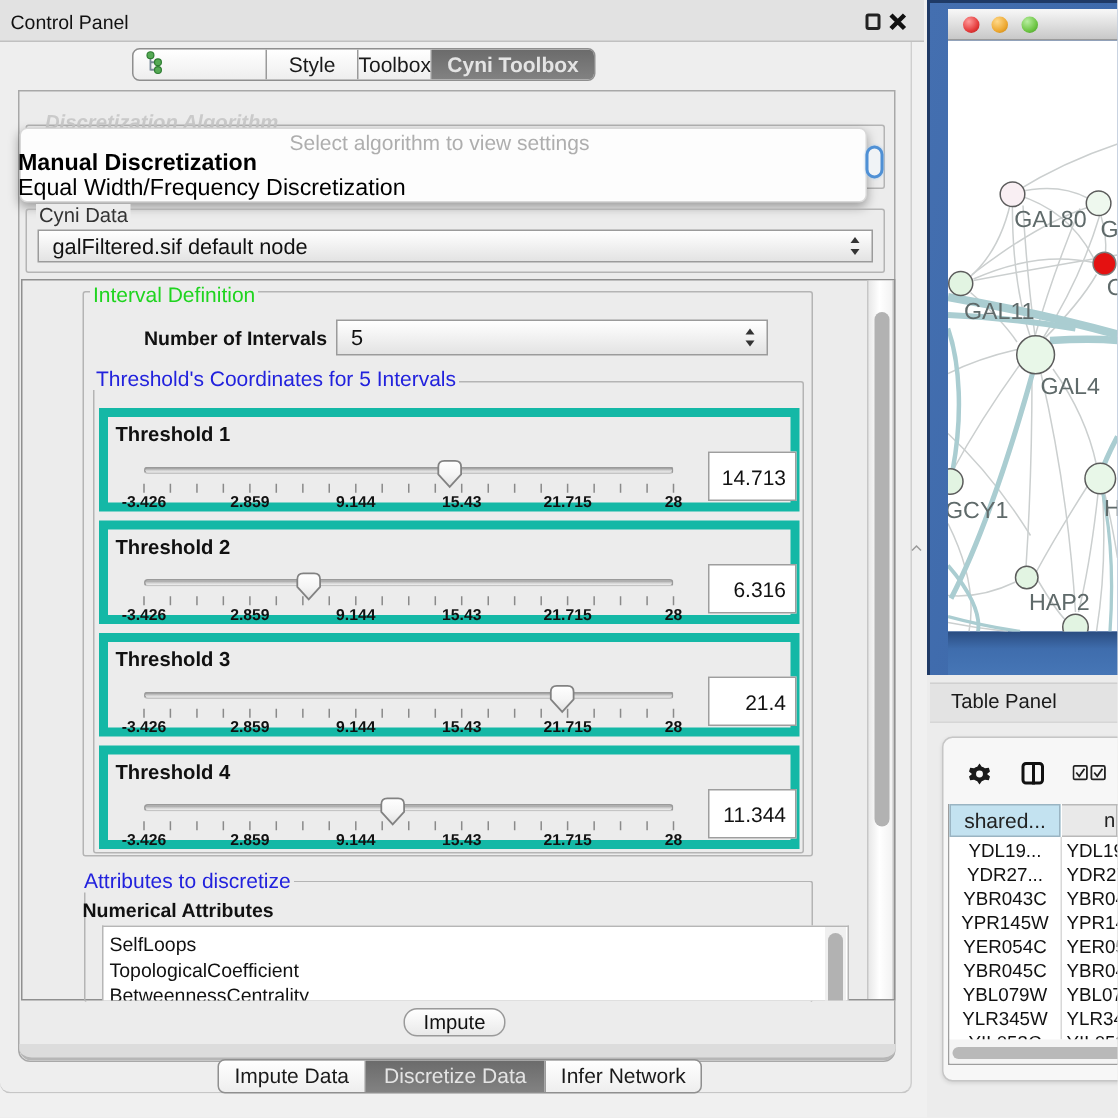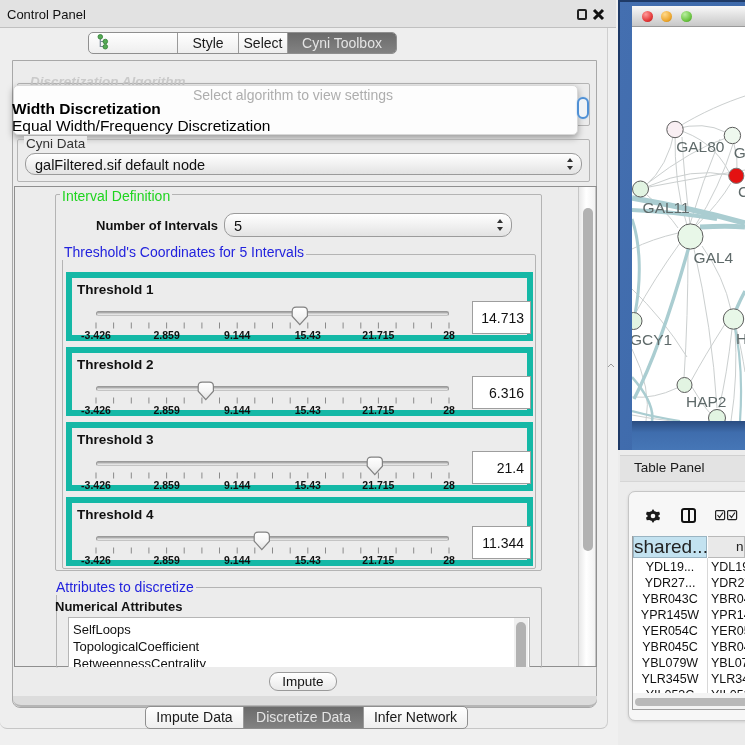--- a/index.html
+++ b/index.html
@@ -12,21 +12,21 @@
 #titlebar .t { position:absolute; left:7px; top:7px; font-size:13px; color:#111; }
 
 .tabgroup { display:flex; border:1px solid #8f8f8f; border-radius:5px; overflow:hidden; background:linear-gradient(#ffffff,#eeeeee); }
 .tab { font-size:14px; color:#1a1a1a; text-align:center; line-height:20px; border-left:1px solid #9a9a9a; white-space:nowrap; }
 .tab:first-child { border-left:none; }
 .tab.sel { background:linear-gradient(#6b6b6b,#828282); color:#e4e4e4; }
 
 #content { left:12px; top:60px; width:585px; height:648px; background:#ececec; border:1px solid #a8a8a8; border-radius:0 0 8px 8px; }
 fieldset.fs { position:absolute; border:1px solid #b4b4b4; border-radius:2px; }
 
-.combo { position:absolute; background:linear-gradient(#ffffff,#e3e3e3); border:1px solid #9b9b9b; border-radius:10px; font-size:14.5px; color:#111; }
+.combo { position:absolute; background:linear-gradient(#ffffff,#e3e3e3); border:1px solid #9b9b9b; border-radius:0; font-size:14.5px; color:#111; }
 .combo .txt { position:absolute; left:9px; top:3px; }
 .stepper { position:absolute; right:7px; top:50%; width:7px; height:12px; margin-top:-6px; }
 .stepper:before { content:""; position:absolute; left:0; top:0; border-left:3.5px solid transparent; border-right:3.5px solid transparent; border-bottom:4px solid #333; }
 .stepper:after { content:""; position:absolute; left:0; bottom:0; border-left:3.5px solid transparent; border-right:3.5px solid transparent; border-top:4px solid #333; }
 
 .thpanel { position:absolute; left:66px; width:467px; height:69px; border:6px solid #14b8a6; background:#ececec; }
 .thpanel .name { position:absolute; left:5px; top:4px; font-size:13.5px; font-weight:bold; color:#111; }
 .track { position:absolute; left:24px; top:33px; width:353px; height:5px; background:linear-gradient(#9a9a9a,#d2d2d2 55%,#efefef); border:1px solid #9a9a9a; border-bottom-color:#c4c4c4; border-radius:3px; }
 .vbox { position:absolute; left:400px; top:23px; width:59px; height:33px; background:#fff; border:1px solid #9e9e9e; font-size:14px; color:#111; text-align:right; line-height:32px; padding-right:6px; }
 .ticklabel { position:absolute; top:51px; font-size:10.5px; font-weight:bold; color:#111; transform:translateX(-50%); }
@@ -47,39 +47,39 @@
   </div>
 
 <div class="abs" style="left:577px;top:9px;width:10px;height:11px;border:2px solid #222;border-radius:2px;"></div>
 <svg class="abs" style="left:592px;top:8px;" width="13" height="13">
     <path d="M2 2 L11 11 M11 2 L2 11" stroke="#111" stroke-width="3"></path>
   </svg>
 
 <div class="abs tabgroup" style="left:88px;top:32px;height:22px;">
   <div class="tab" style="width:88px;padding-left:16px;margin-top:36px;">Network</div>
   <div class="tab" style="width:61px;">Style</div>
-  <div class="tab" style="width:49px;">Select</div>
-  <div class="tab sel" style="width:109px;">Cyni Toolbox</div>
+  <div class="tab" style="width:49px;">Toolbox</div>
+  <div class="tab sel" style="width:109px;font-weight:bold;">Cyni Toolbox</div>
 </div>
 <svg class="abs" style="left:96px;top:34px;" width="13" height="17" viewBox="0 0 13 17">
     <path d="M4.3 2.5 L4.3 13 M4.3 7.5 L9 7.5 M4.3 12.5 L9 12.5" stroke="#7a8a99" stroke-width="1.2" fill="none"></path>
     <circle cx="4.3" cy="2.8" r="2.3" fill="#55aa55" stroke="#2e7d32" stroke-width="0.8"></circle>
     <circle cx="9.3" cy="7.5" r="2.3" fill="#55aa55" stroke="#2e7d32" stroke-width="0.8"></circle>
     <circle cx="9.3" cy="12.7" r="2.3" fill="#55aa55" stroke="#2e7d32" stroke-width="0.8"></circle>
   </svg>
 
 <div id="content" class="abs"></div>
 
 <fieldset class="fs" style="left:17px;top:83px;width:573px;height:43px;"></fieldset>
 
 <div class="txt13" style="left:30px;top:74px;color:#cacaca;font-weight:bold;font-size:13.5px;font-style:italic;">Discretization Algorithm</div>
 
 <div id="popup" class="abs"></div>
 <div class="txt13" style="left:193px;top:86.5px;color:#aeaeae;font-size:14px;">Select algorithm to view settings</div>
-<div class="txt13" style="left:12px;top:100px;color:#000;font-weight:bold;font-size:15.5px;">Width Discretization</div>
+<div class="txt13" style="left:12px;top:100px;color:#000;font-weight:bold;font-size:15.5px;">Manual Discretization</div>
 <div class="txt13" style="left:12px;top:116.5px;color:#000;font-size:15.5px;">Equal Width/Frequency Discretization</div>
 
 <div class="abs" style="left:577px;top:97px;width:12px;height:22px;border:2.5px solid #4f90d5;border-radius:6px;background:#f0f3f6;box-shadow:0 0 2px #a8c9ea;"></div>
 
 <fieldset class="fs" style="left:17px;top:139px;width:573px;height:43px;"></fieldset>
 <div class="txt13" style="left:24px;top:135.5px;color:#333;background:#ececec;padding:0 2px;font-size:13.5px;">Cyni Data</div>
 <div class="combo" style="left:25px;top:153px;width:557px;height:22px;">
     <span class="txt">galFiltered.sif default node</span>
     <span class="stepper"></span>
   </div>
@@ -272,21 +272,21 @@
         </linearGradient>
       </defs>
       <path d="M1.2 5.2 Q1.2 1.2 5.2 1.2 L12.4 1.2 Q16.4 1.2 16.4 5.2 L16.4 10.2 L8.8 18.6 L1.2 10.2 Z" fill="url(#thg4)" stroke="#828282" stroke-width="1.2"></path>
     </svg>
   <div class="vbox">11.344</div>
 </div>
 
 <fieldset class="fs" style="left:56px;top:586.5px;width:486px;height:81px;border-bottom:none;"></fieldset>
 <div class="txt13" style="left:54px;top:578.5px;color:#2222dd;background:#ececec;padding:0 2px;font-size:14px;">Attributes to discretize</div>
 <div class="txt13" style="left:55px;top:598.5px;color:#111;font-weight:bold;">Numerical Attributes</div>
-<div class="abs" style="left:68px;top:617px;width:462px;height:50px;background:#fff;border:1px solid #b6b6b6;border-bottom:none;overflow:hidden;">
+<div class="abs" style="left:68px;top:617px;width:498px;height:50px;background:#fff;border:1px solid #b6b6b6;border-bottom:none;overflow:hidden;">
   <div style="position:absolute;left:4px;top:2.5px;font-size:13px;color:#111;line-height:17.4px;">SelfLoops<br>TopologicalCoefficient<br>BetweennessCentrality</div>
   <div style="position:absolute;right:1px;top:0;width:14px;height:50px;background:#f0f0f0;"></div>
   <div class="sbthumb" style="right:3px;top:4px;width:10px;height:46px;border-radius:5px 5px 0 0;"></div>
 </div>
 
 <div class="abs" style="left:269px;top:672px;width:68px;height:19px;background:linear-gradient(#ffffff,#e9e9e9);border:1px solid #9a9a9a;border-radius:9px;text-align:center;font-size:13.5px;color:#111;line-height:17px;">Impute</div>
 <div class="abs" style="left:13px;top:696px;width:584px;height:11px;background:#dcdcdc;border-bottom:2px solid #b6b6b6;border-radius:0 0 8px 8px;"></div>
 
 <div class="abs tabgroup" style="left:145px;top:706px;height:23px;">
   <div class="tab" style="width:97px;line-height:21px;">Impute Data</div>
@@ -402,16 +402,16 @@
     <div style="position:absolute;left:78px;top:88.2px;width:40px;font-size:12.5px;color:#111;">YER054C</div>
     <div style="position:absolute;left:0;top:104.2px;width:74px;text-align:center;font-size:12.5px;color:#111;">YBR045C</div>
     <div style="position:absolute;left:78px;top:104.2px;width:40px;font-size:12.5px;color:#111;">YBR045C</div>
     <div style="position:absolute;left:0;top:120.2px;width:74px;text-align:center;font-size:12.5px;color:#111;">YBL079W</div>
     <div style="position:absolute;left:78px;top:120.2px;width:40px;font-size:12.5px;color:#111;">YBL079W</div>
     <div style="position:absolute;left:0;top:136.2px;width:74px;text-align:center;font-size:12.5px;color:#111;">YLR345W</div>
     <div style="position:absolute;left:78px;top:136.2px;width:40px;font-size:12.5px;color:#111;">YLR345W</div>
     <div style="position:absolute;left:0;top:152.2px;width:74px;text-align:center;font-size:12.5px;color:#111;">YIL053C</div>
     <div style="position:absolute;left:78px;top:152.2px;width:40px;font-size:12.5px;color:#111;">YIL053C</div>
   </div>
-<div class="abs" style="left:633px;top:536px;width:74px;height:22px;background:#c3e2f0;border:1px solid #9ab4c2;font-size:19px;color:#222;text-align:center;line-height:20px;">shared...</div>
+<div class="abs" style="left:633px;top:536px;width:74px;height:22px;background:#c3e2f0;border:1px solid #9ab4c2;font-size:14px;color:#222;text-align:center;line-height:20px;">shared...</div>
 <div class="abs" style="left:708px;top:536px;width:37px;height:22px;background:#e9e9e9;border:1px solid #b9b9b9;border-left:none;font-size:13.5px;color:#222;padding-left:28px;line-height:20px;">n</div>
 <div class="abs" style="left:633px;top:693px;width:112px;height:16px;background:#f4f4f4;"></div>
 <div class="sbthumb" style="left:634.5px;top:697.5px;width:130px;height:8px;border-radius:4px;background:#b9b9b9;"></div>
 
 </body></html>

